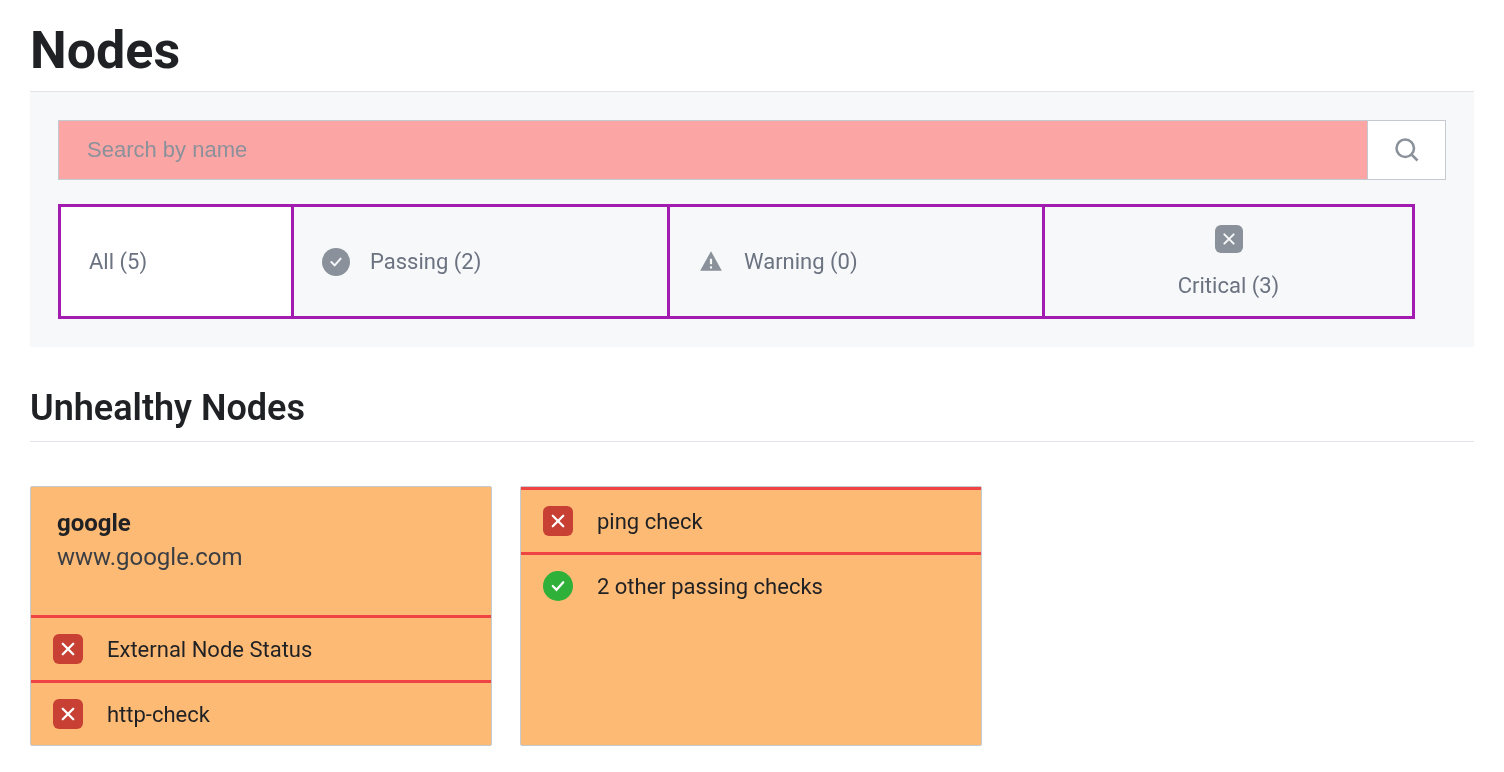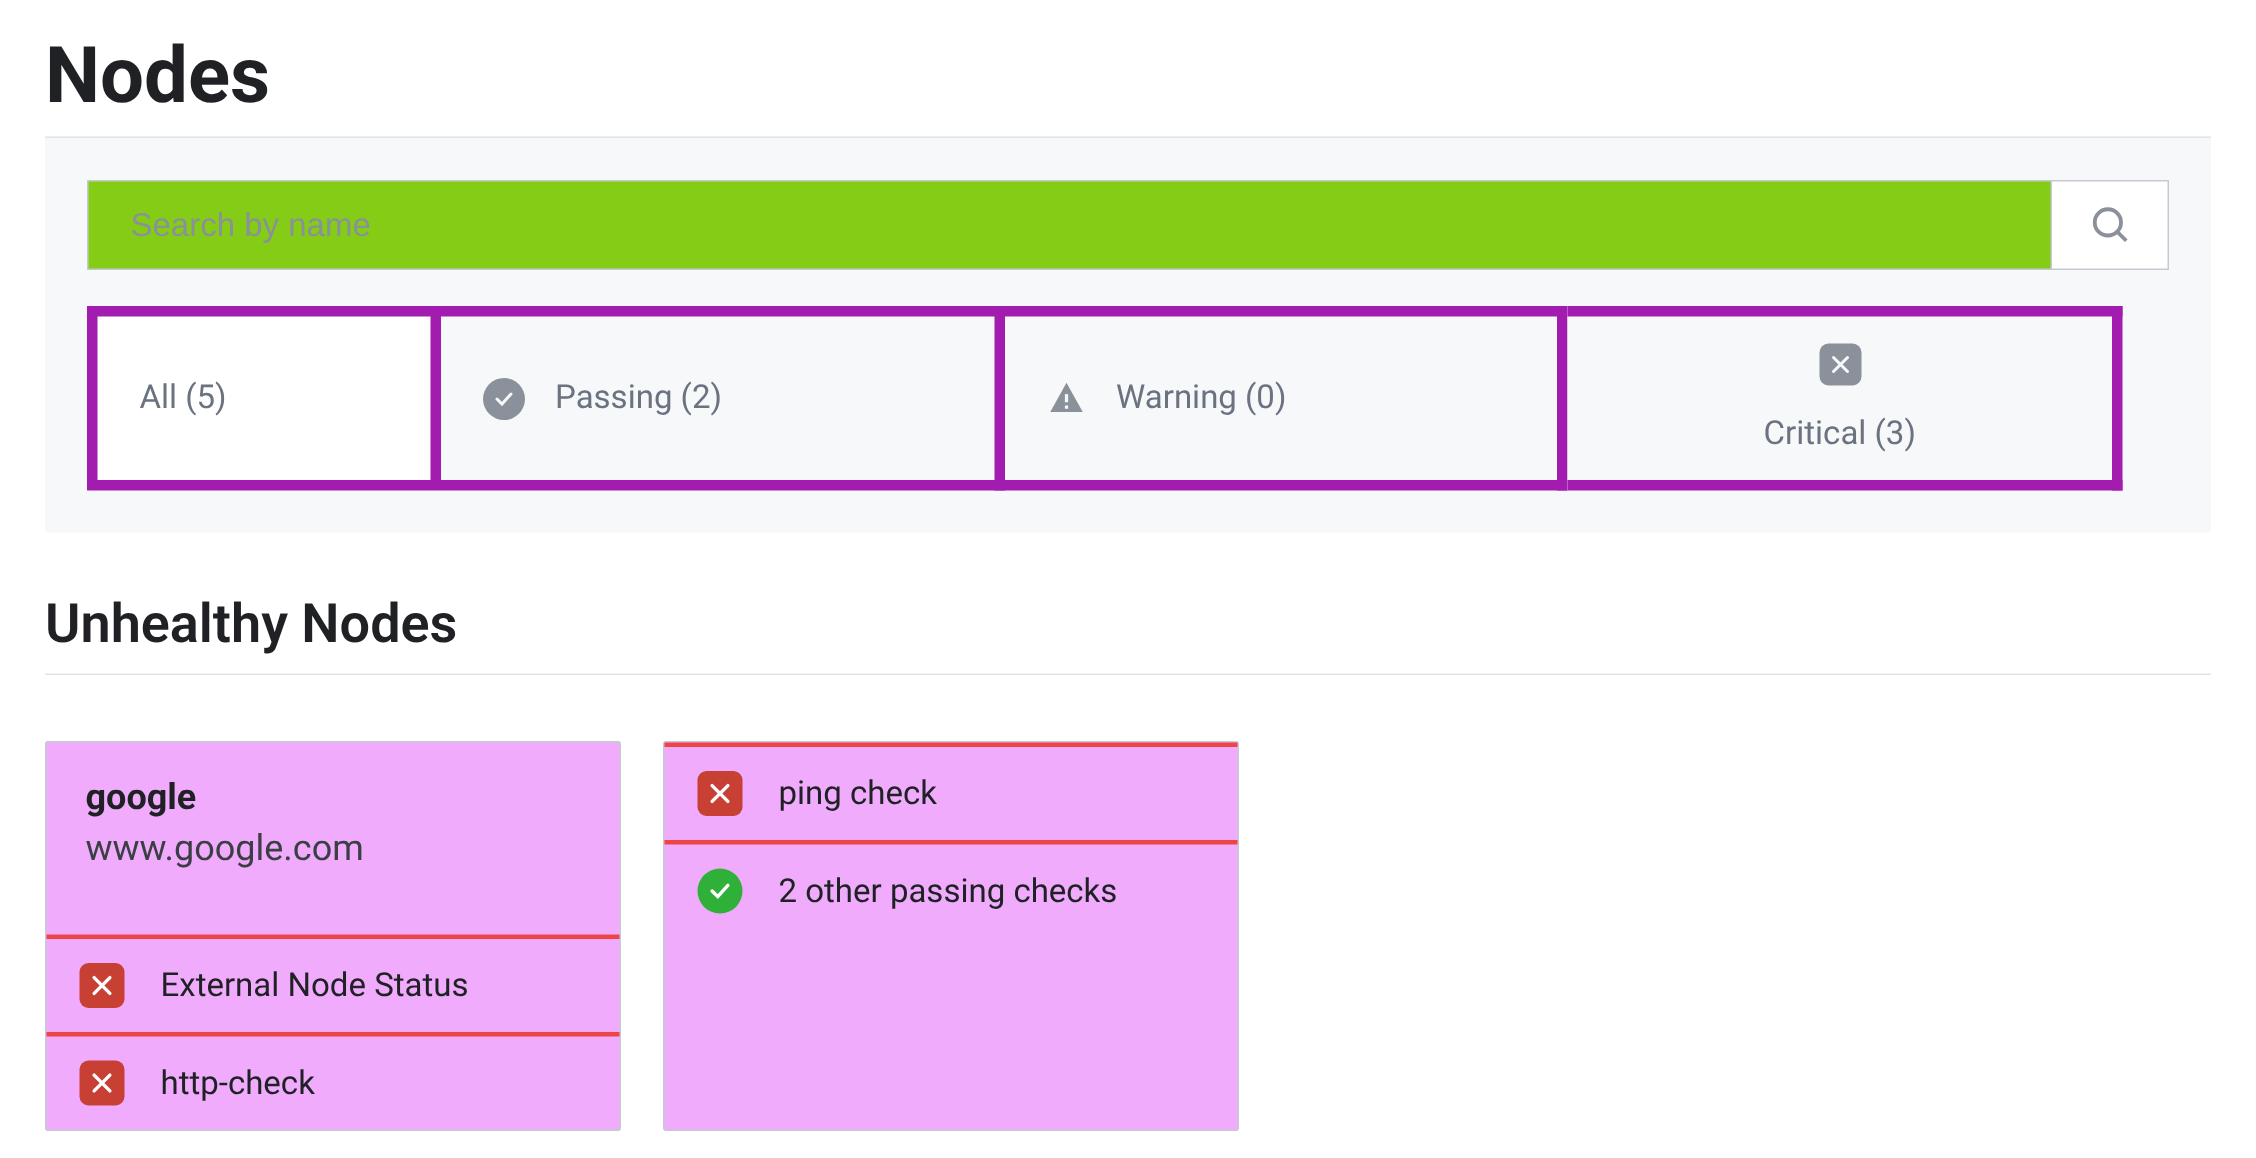--- a/index.html
+++ b/index.html
@@ -24,21 +24,21 @@
       padding: 28px;
       margin-bottom: 40px;
     }
     .search-row {
       display: flex;
       margin-bottom: 24px;
     }
     .search-input {
       flex: 1;
       border: 1px solid #c5cad1;
-      background: #84cc16;
+      background: #fca5a5;
       font-size: 22px;
       padding: 16px 28px;
       color: #1f2124;
       outline: none;
     }
     .search-input::placeholder {
       color: #8a919a;
     }
     .search-btn {
       width: 78px;
@@ -55,21 +55,21 @@
       height: 28px;
       stroke: #8a919a;
       fill: none;
       stroke-width: 2.2;
     }
     .tabs-row {
       display: flex;
     }
     .tab {
       flex: 0 0 auto;
-      border: 7px solid #a21caf;
+      border: 3px solid #a21caf;
       background: #f7f8fa;
       padding: 18px 28px;
       font-size: 22px;
       color: #6b7280;
       display: flex;
       align-items: center;
       gap: 20px;
       cursor: pointer;
       user-select: none;
     }
@@ -100,24 +100,24 @@
       border: none;
       border-top: 1px solid #e1e4e8;
       margin-bottom: 44px;
     }
     .cards-row {
       display: flex;
       gap: 28px;
       flex-wrap: wrap;
     }
     .node-card {
-      width: 384px;
+      width: 462px;
       border: 1px solid #c5cad1;
       border-radius: 2px;
-      background: #f0abfc;
+      background: #fdba74;
       cursor: pointer;
     }
     .node-card-header {
       padding: 22px 26px 44px;
     }
     .node-name {
       font-size: 24px;
       font-weight: 700;
       margin-bottom: 6px;
       color: #1f2124;

